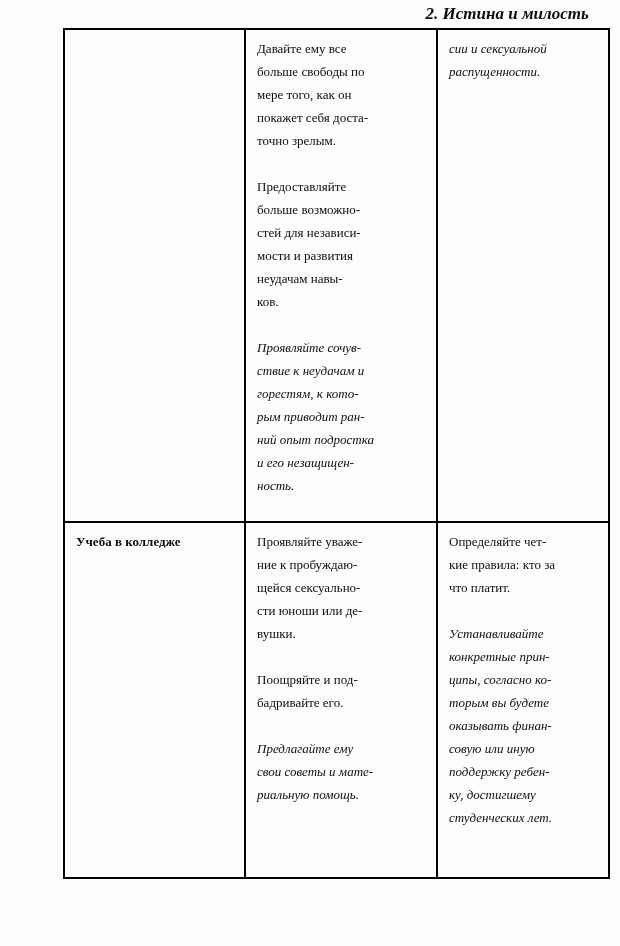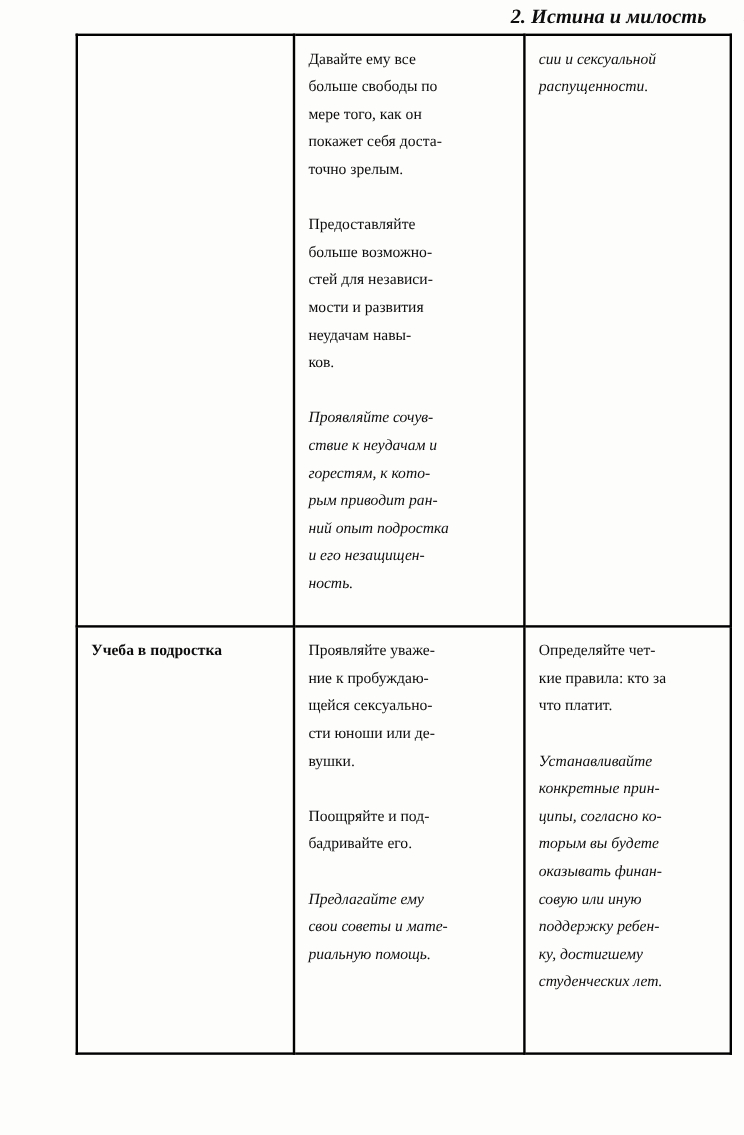--- a/index.html
+++ b/index.html
@@ -123,21 +123,21 @@
 и его незащищен-
 ность.</p>
         </td>
         <td>
           <p class="para">сии и сексуальной
 распущенности.</p>
         </td>
       </tr>
       <tr class="row2">
         <td>
-          <p class="row-label">Учеба в подростка</p>
+          <p class="row-label">Учеба в колледже</p>
         </td>
         <td>
           <p class="para">Проявляйте уваже-
 ние к пробуждаю-
 щейся сексуально-
 сти юноши или де-
 вушки.</p>
           <p class="para">Поощряйте и под-
 бадривайте его.</p>
           <p class="para">Предлагайте ему

